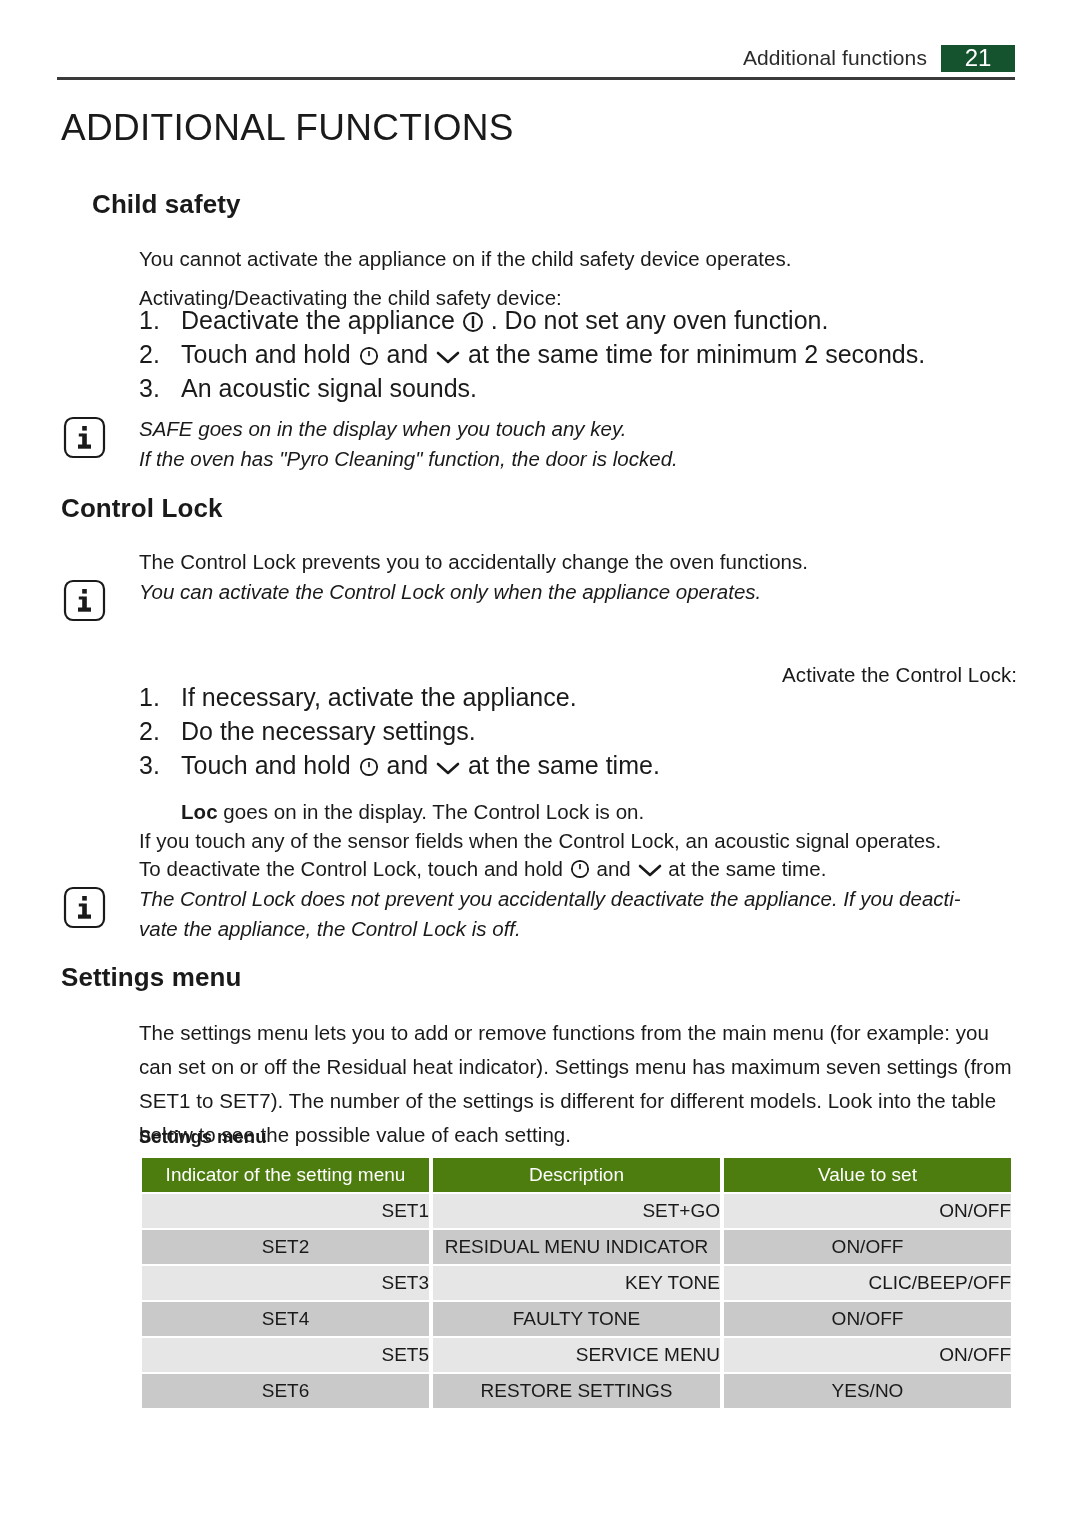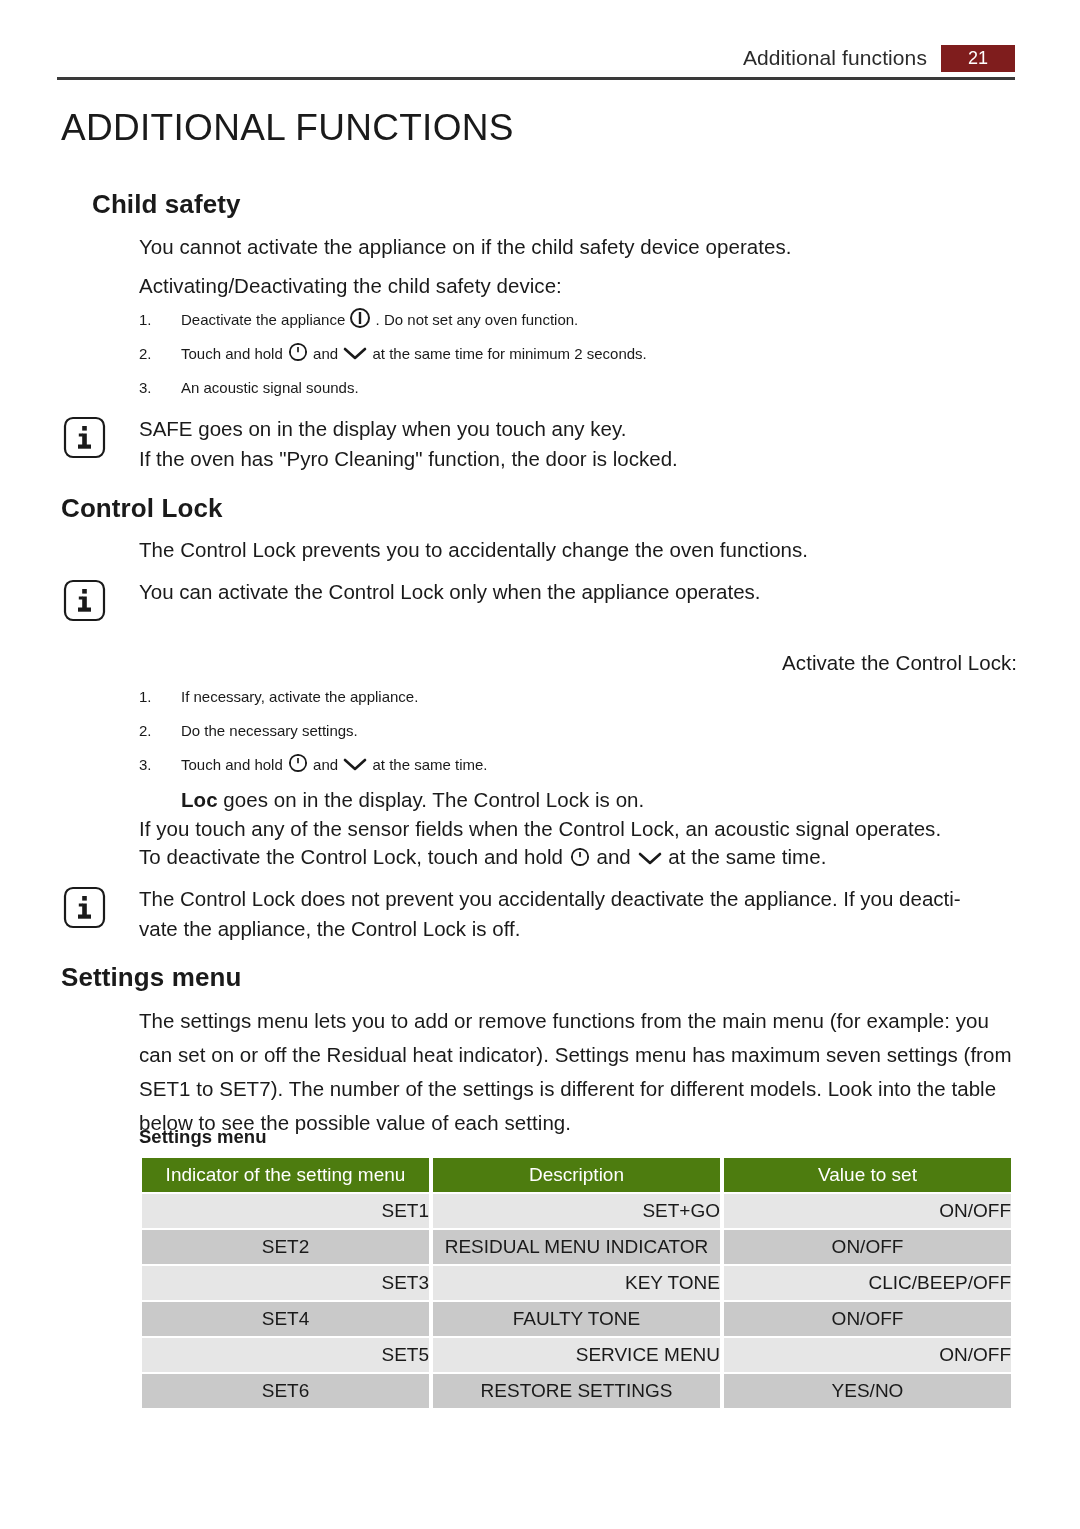--- a/index.html
+++ b/index.html
@@ -36,23 +36,23 @@
     font-size: 21px;
     color: #2b2b2b;
     letter-spacing: 0.1px;
     white-space: nowrap;
     font-weight: 400;
   }
   .header-page-badge {
     margin-left: 14px;
     width: 74px;
     height: 27px;
-    background: #7f1d1d;
+    background: #14532d;
     color: #ffffff;
-    font-size: 18px;
+    font-size: 24px;
     display: flex;
     align-items: center;
     justify-content: center;
     line-height: 1;
   }
   .header-rule {
     position: absolute;
     left: 57px;
     top: 77px;
     width: 958px;
@@ -79,34 +79,35 @@
     color: #1a1a1a;
     line-height: 1.1;
     letter-spacing: 0.1px;
   }
 
   .body-text {
     font-size: 20.5px;
     line-height: 34px;
     color: #1a1a1a;
     letter-spacing: 0.05px;
+    margin-top: 12px;
   }
 
   .indent {
     position: absolute;
     left: 139px;
     width: 878px;
   }
 
   
   .num-item {
     position: absolute;
     left: 139px;
     width: 878px;
-    font-size: 15px;
+    font-size: 25px;
     line-height: 34px;
     color: #1a1a1a;
   }
   .num-item .num {
     display: inline-block;
     width: 42px;
   }
 
   
   .note {
@@ -119,20 +120,21 @@
     left: 0;
     top: 2px;
     width: 43px;
     height: 43px;
   }
   .note-body {
     margin-left: 76px;
     font-size: 20.5px;
     line-height: 30px;
     color: #1a1a1a;
+    font-style: italic;
   }
 
   .ico {
     display: inline-block;
     vertical-align: -4px;
   }
 
   strong.inline-bold { font-weight: 700; }
 
   

